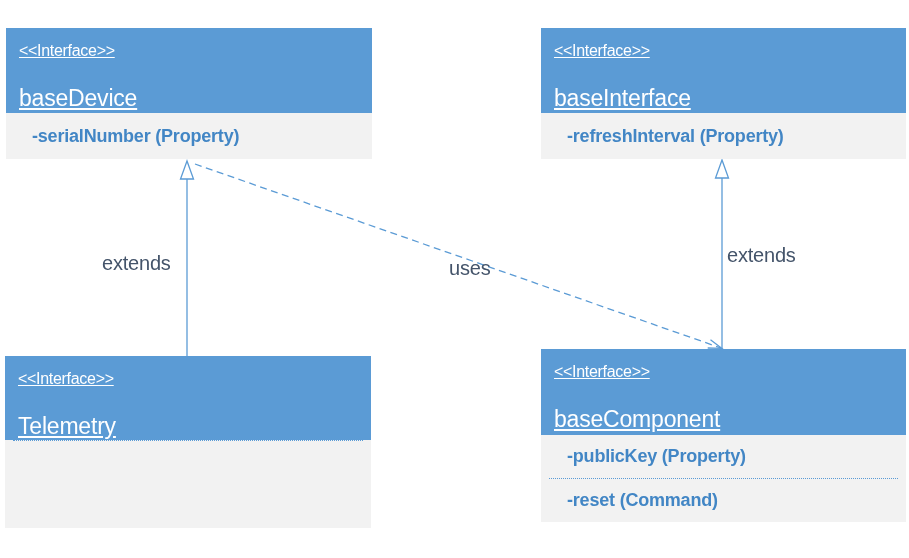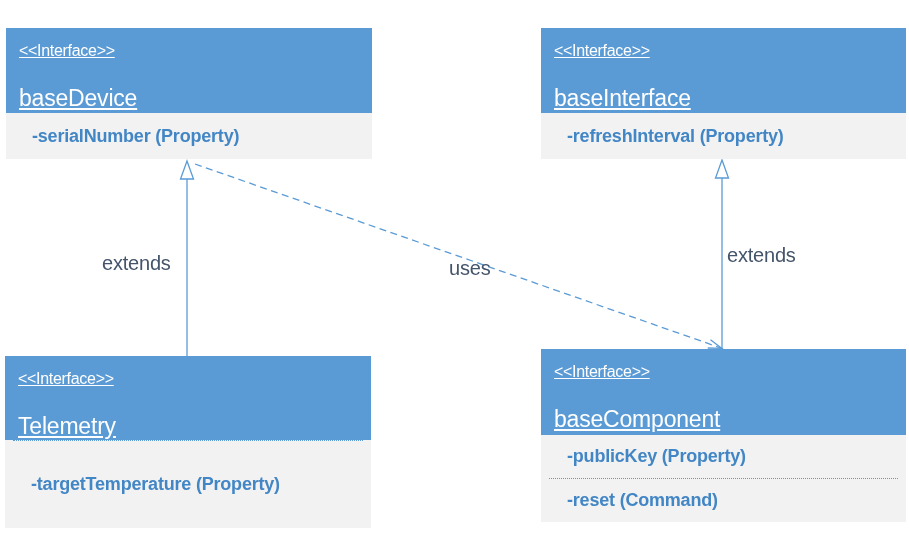--- a/index.html
+++ b/index.html
@@ -130,21 +130,20 @@
     </div>
   </div>
 
   <div class="uml-class" id="cls-thermostat">
     <div class="uml-header">
       <div class="uml-stereotype">&lt;&lt;Interface&gt;&gt;</div>
       <div class="uml-name">Telemetry</div>
     </div>
     <div class="uml-body">
       <div class="member-sep"></div>
-      <div class="member-row">-targetTemperature (Property)</div>
     </div>
   </div>
 
   <div class="uml-class" id="cls-basecomponent">
     <div class="uml-header">
       <div class="uml-stereotype">&lt;&lt;Interface&gt;&gt;</div>
       <div class="uml-name">baseComponent</div>
     </div>
     <div class="uml-body">
       <div class="member-row">-publicKey (Property)</div>

